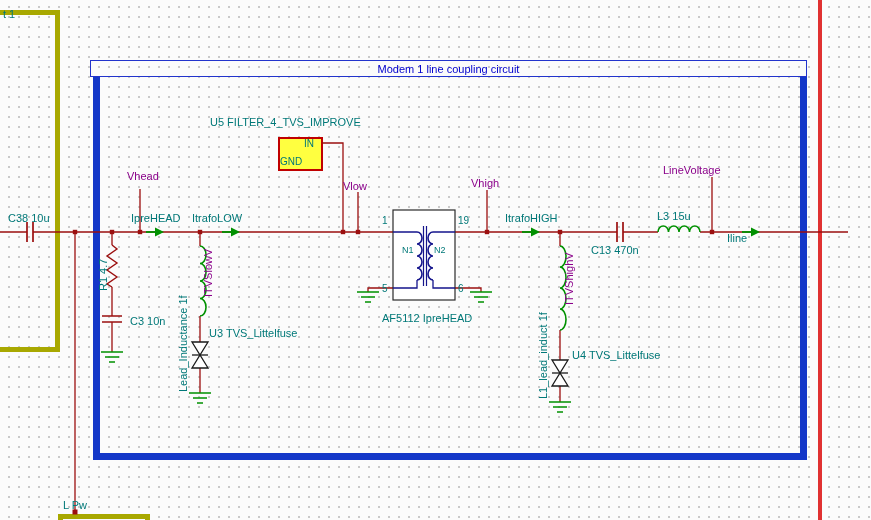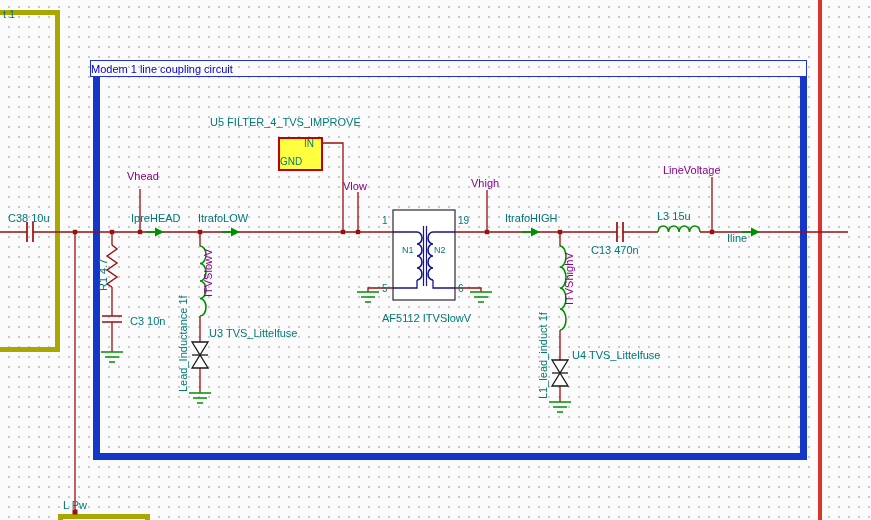--- a/index.html
+++ b/index.html
@@ -10,21 +10,21 @@
     background-image: radial-gradient(circle, #c9c9c9 1px, transparent 1.1px);
     background-size: 10px 10px; background-position: 4px 2px;
   }
   .lbl { position: absolute; font-size: 11px; color: #007878; white-space: nowrap; line-height: 1; }
   .net { color: #8a008a; }
   .small { font-size: 10px; }
   .tiny { font-size: 9px; }
   .vlabel { transform: rotate(-90deg); transform-origin: 0 0; }
   .sheet-title-strip {
     position: absolute; left: 90px; top: 60px; width: 717px; height: 17px;
-    border: 1px solid #2233cc; display: flex; align-items: center; justify-content: flex-start;
+    border: 1px solid #2233cc; display: flex; align-items: center; justify-content: center;
   }
   .sheet-title { font-size: 11px; color: #0000cd; white-space: nowrap; }
   .bar { position: absolute; background: #1437c8; }
   .bar-left   { left: 93px;  top: 77px;  width: 7px;   height: 383px; }
   .bar-right  { left: 800px; top: 77px;  width: 7px;   height: 383px; }
   .bar-bottom { left: 93px;  top: 453px; width: 714px; height: 7px; }
   .boundary { position: absolute; left: 818px; top: 0; width: 4px; height: 520px; background: #e03131; }
   .block-tl { position: absolute; left: -300px; top: 10px; width: 360px; height: 342px; border: 5px solid #a8a800; }
   .block-bl { position: absolute; left: 58px; top: 514px; width: 92px; height: 40px; border: 5px solid #a8a800; }
   .filter-box {
@@ -141,40 +141,40 @@
       <rect x="72.5" y="509.5" width="5" height="5"></rect>
     </g>
   </svg>
 
   <span class="lbl" style="left:3px; top:9px;">t 1</span>
   <span class="lbl" style="left:63px; top:500px;">L Pw</span>
 
   <span class="lbl" style="left:8px; top:213px;">C38 10u</span>
   <span class="lbl net" style="left:127px; top:171px;">Vhead</span>
   <span class="lbl" style="left:131px; top:213px;">IpreHEAD</span>
-  <span class="lbl" style="left:198px; top:213px;">ItrafoLOW</span>
+  <span class="lbl" style="left:192px; top:213px;">ItrafoLOW</span>
   <span class="lbl vlabel" style="left:98px; top:291px;">R1 4.7</span>
   <span class="lbl" style="left:118px; top:316px;margin-left:12px;">C3 10n</span>
   <span class="lbl vlabel" style="left:178px; top:392px;">Lead_Inductance 1f</span>
   <span class="lbl net vlabel" style="left:203px; top:297px;">ITVSlowV</span>
   <span class="lbl" style="left:209px; top:328px;">U3 TVS_Littelfuse</span>
 
   <span class="lbl" style="left:210px; top:117px;">U5 FILTER_4_TVS_IMPROVE</span>
   <span class="lbl small" style="left:304px; top:139px;">IN</span>
   <span class="lbl small" style="left:280px; top:157px;text-align:right;">GND</span>
 
   <span class="lbl net" style="left:343px; top:181px;">Vlow</span>
 
   <span class="lbl small" style="left:382px; top:216px;">1</span>
   <span class="lbl small" style="left:458px; top:216px;">19</span>
   <span class="lbl tiny" style="left:402px; top:246px;">N1</span>
   <span class="lbl tiny" style="left:434px; top:246px;">N2</span>
   <span class="lbl small" style="left:382px; top:284px;">5</span>
   <span class="lbl small" style="left:458px; top:284px;">6</span>
-  <span class="lbl" style="left:382px; top:313px;">AF5112 ITVSlowV</span>
+  <span class="lbl" style="left:382px; top:313px;">AF5112 IpreHEAD</span>
 
   <span class="lbl net" style="left:471px; top:178px;">Vhigh</span>
   <span class="lbl" style="left:505px; top:213px;">ItrafoHIGH</span>
   <span class="lbl net vlabel" style="left:564px; top:305px;">ITVShighV</span>
   <span class="lbl vlabel" style="left:538px; top:399px;">L1_lead_induct 1f</span>
   <span class="lbl" style="left:572px; top:350px;">U4 TVS_Littelfuse</span>
 
   <span class="lbl" style="left:591px; top:211px;margin-top:34px;">C13 470n</span>
   <span class="lbl" style="left:657px; top:211px;">L3 15u</span>
   <span class="lbl net" style="left:663px; top:165px;">LineVoltage</span>

